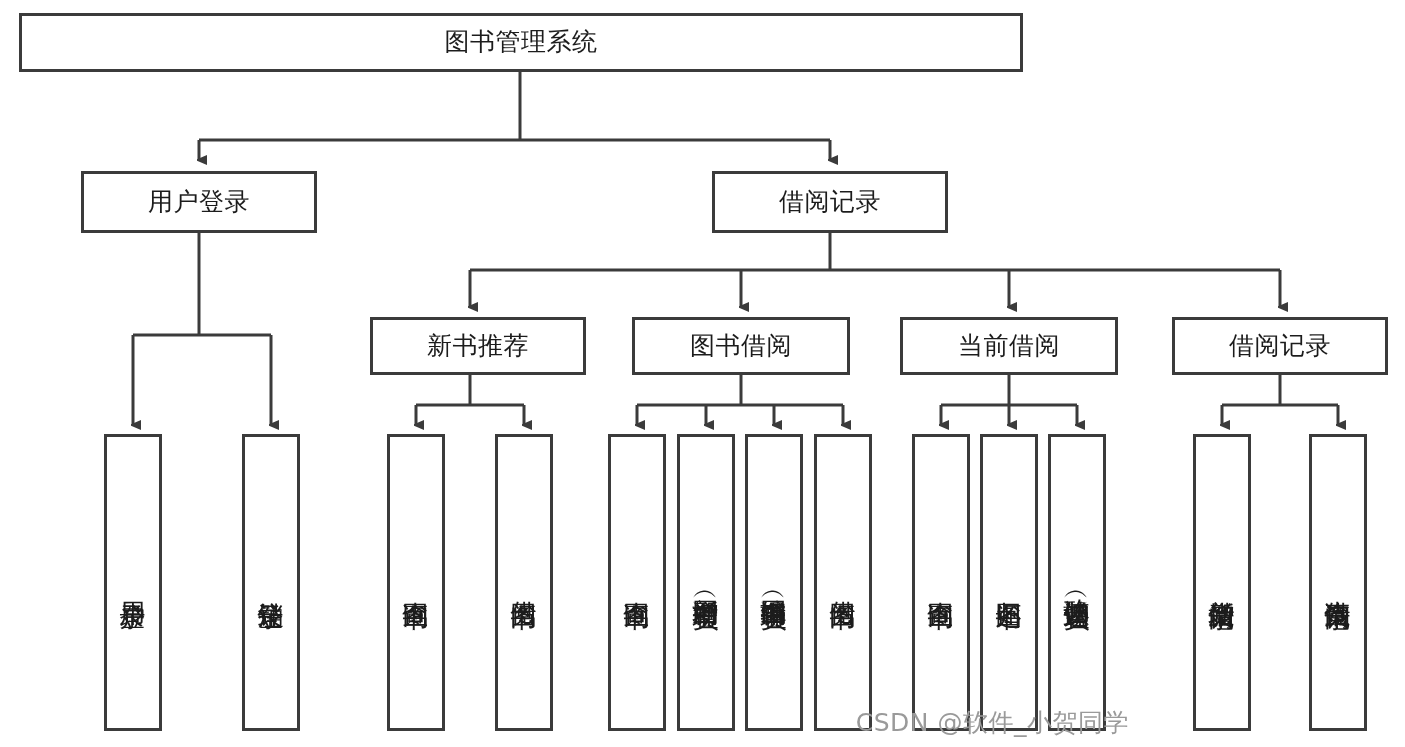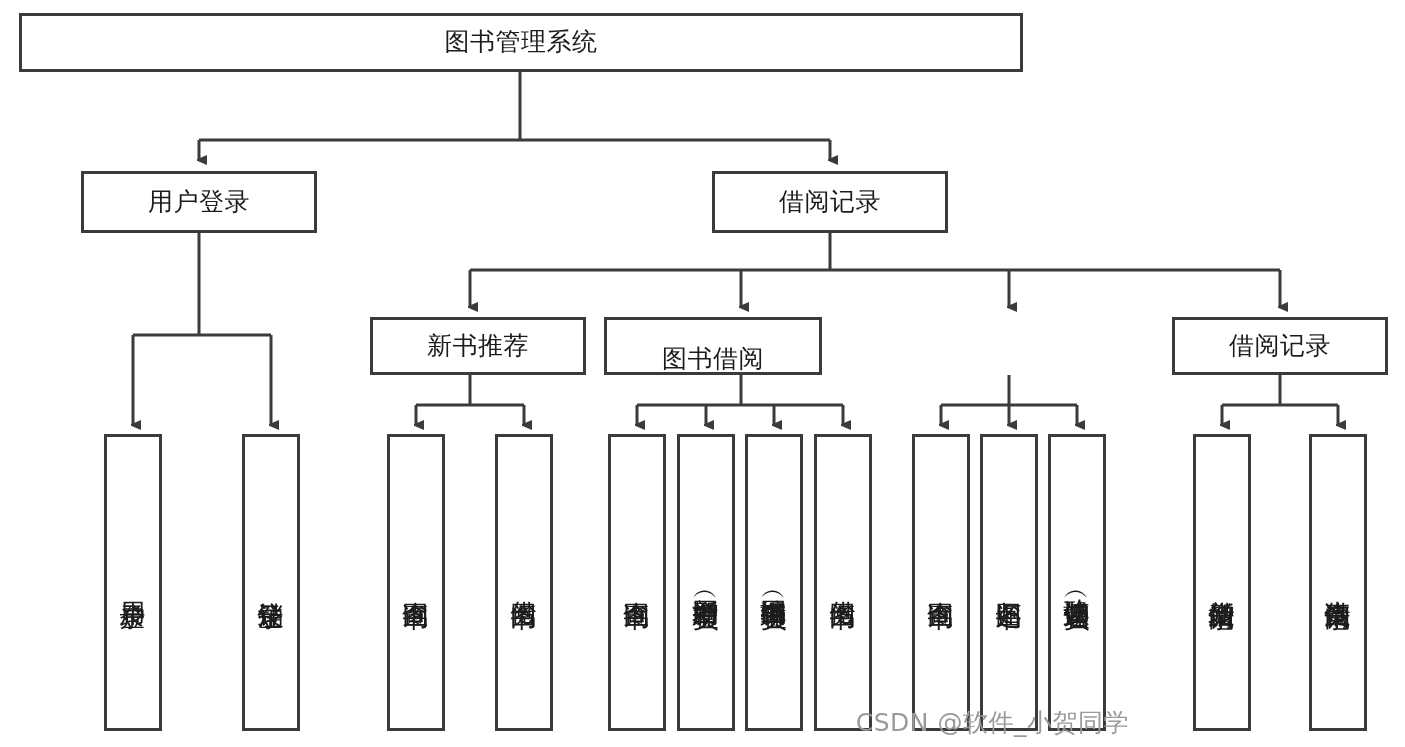--- a/index.html
+++ b/index.html
@@ -136,22 +136,25 @@
   <div class="node-box" style="left:81px; top:171px; width:236px; height:62px;">
     <span class="node-label">用户登录</span>
   </div>
   <div class="node-box" style="left:712px; top:171px; width:236px; height:62px;">
     <span class="node-label">借阅记录</span>
   </div>
 
   <div class="node-box" style="left:362px; top:317px; width:216px; height:58px;margin-left:8px;">
     <span class="node-label">新书推荐</span>
   </div>
-  <div class="node-box" style="left:604px; top:317px; width:218px; height:58px;align-items:flex-end;">
+  <div class="node-box" style="left:632px; top:317px; width:218px; height:58px;">
     <span class="node-label">图书借阅</span>
+  </div>
+  <div class="node-box" style="left:900px; top:317px; width:218px; height:58px;">
+    <span class="node-label">当前借阅</span>
   </div>
   <div class="node-box" style="left:1172px; top:317px; width:216px; height:58px;align-items:center;">
     <span class="node-label">借阅记录</span>
   </div>
 
   <div class="leaf-box" style="left:104px; top:434px; width:58px; height:297px;">
     <span class="leaf-label">用户登录</span>
   </div>
   <div class="leaf-box" style="left:242px; top:434px; width:58px; height:297px;">
     <span class="leaf-label">注销登录</span>

